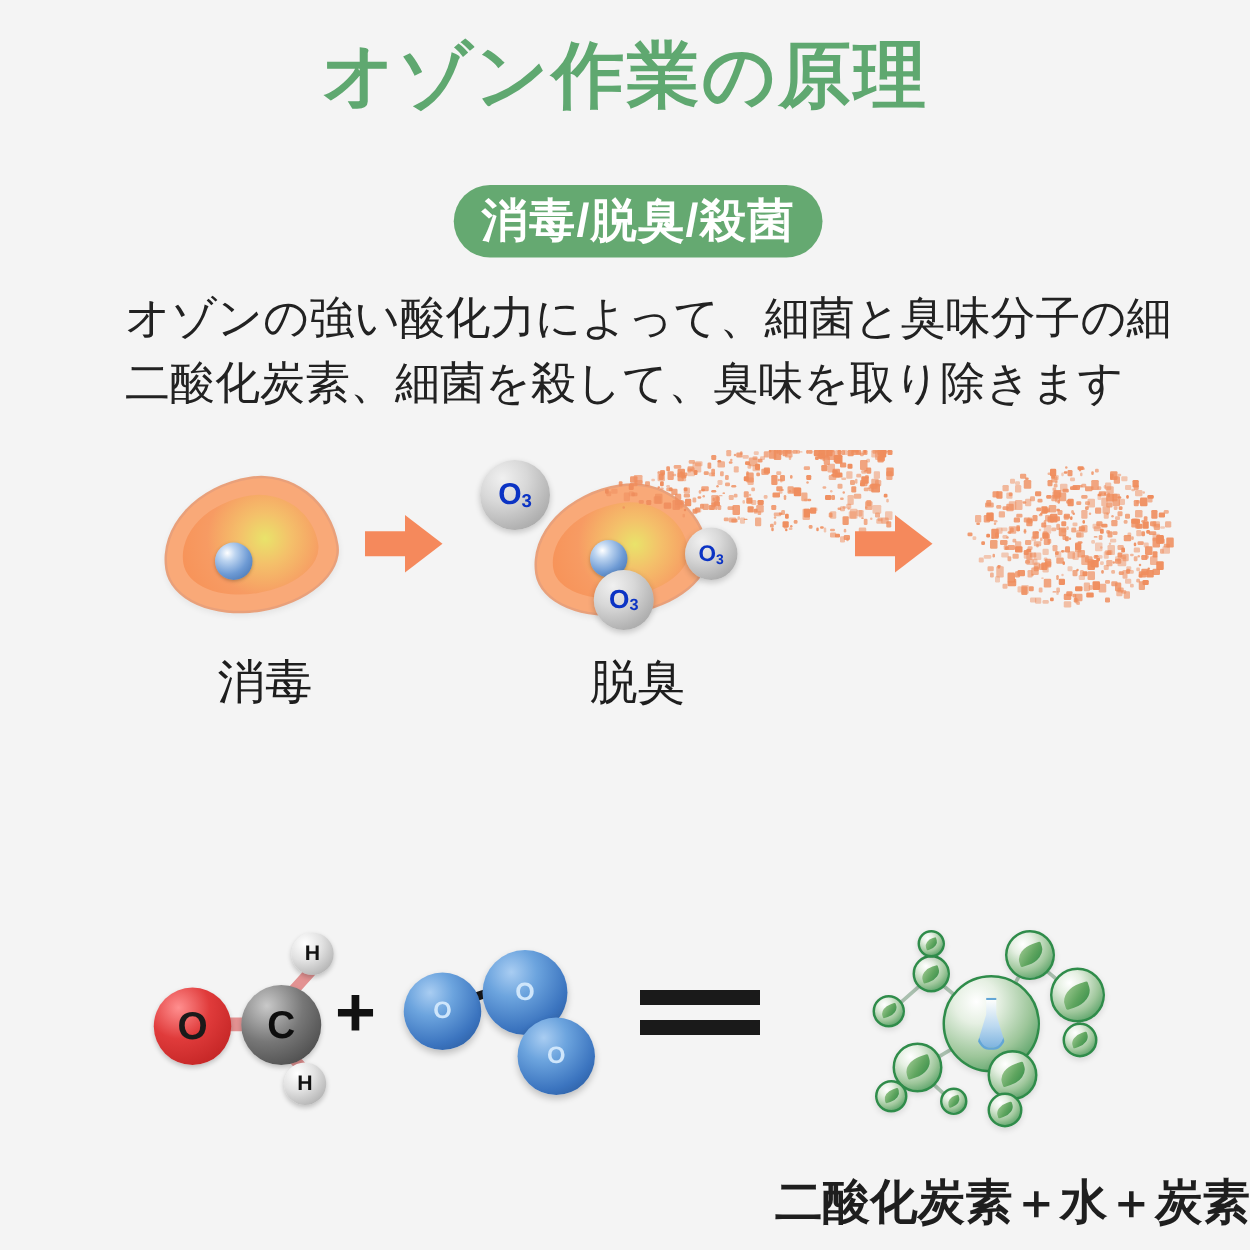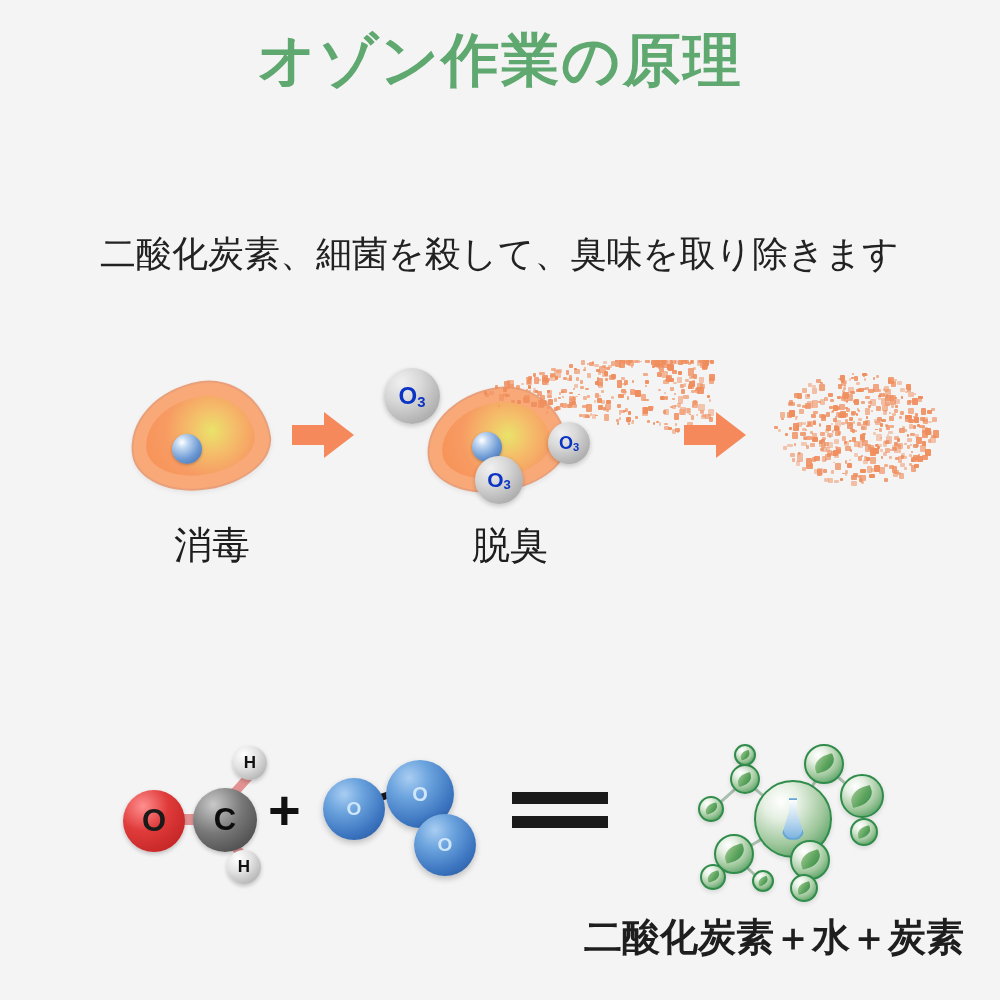--- a/index.html
+++ b/index.html
@@ -169,31 +169,35 @@
     clip-path: polygon(34% 0, 66% 0, 66% 32%, 100% 100%, 0 100%, 34% 32%);
   }
   .link { position: absolute; background: #a9bfae; height: 3px; transform-origin: 0 50%; border-radius:2px; }
 
   
   .caption {
     position: absolute; top: 912px;
     font-size: 38px; font-weight: bold; color: #1e1e1e; white-space: nowrap;
   }
   .caption-left { left: 48px; }
-  .caption-right { left: 584px; }
+  .caption-right { left: 620px; margin-top: 24px; }
 </style>
 </head>
 <body>
 
 <div class="page">
 
   <div class="title">オゾン作業の原理</div>
 
+  <div class="badge badge-1">
+    <span>消毒/脱臭/殺菌</span>
+  </div>
 
   <div class="body-text">
+    <div>オゾンの強い酸化力によって、細菌と臭味分子の細</div>
     <div>二酸化炭素、細菌を殺して、臭味を取り除きます</div>
   </div>
 
   <div class="process">
 
     <div class="stage" style="left:120px; top:0; width:200px; height:210px;">
       <div class="cell-wrap" style="left:10px; top:22px; width:140px; height:108px;">
         <div class="cell-outer"></div>
         <div class="cell-inner"></div>
         <div class="nucleus" style="left:42px; top:52px;"></div>

